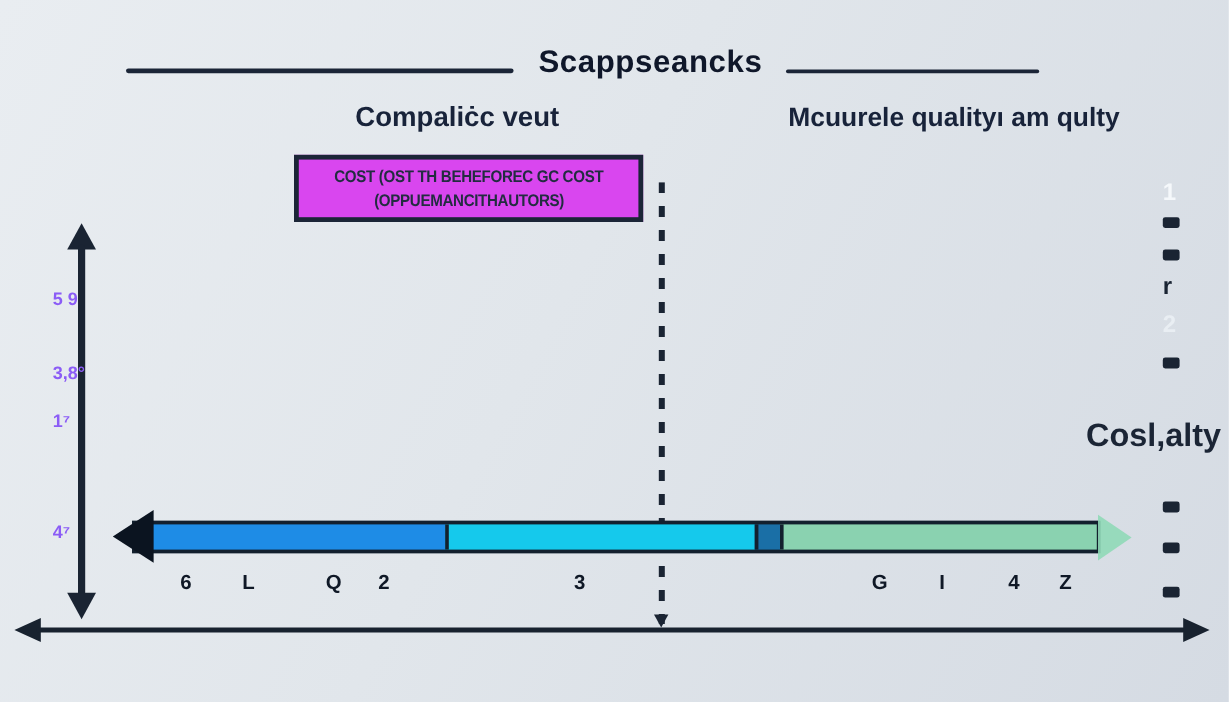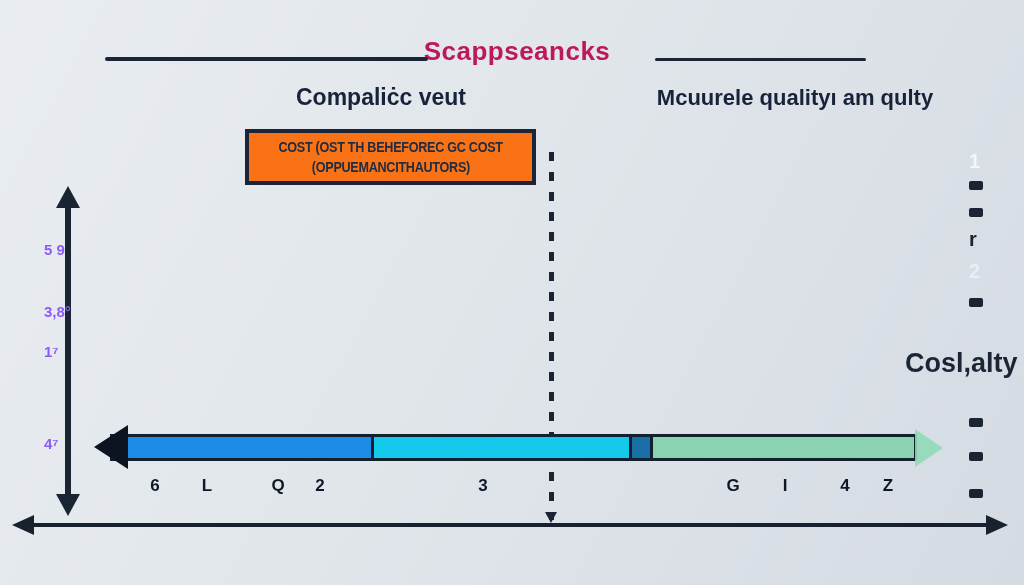--- a/index.html
+++ b/index.html
@@ -3,34 +3,34 @@
 <meta charset="utf-8">
 <style>
   html,body{margin:0;padding:0;}
   body{
     width:1024px;height:585px;position:relative;overflow:hidden;
     font-family:"Liberation Sans", sans-serif;
     background:linear-gradient(118deg,#e9edf1 0%,#e1e6eb 45%,#d5dbe3 100%);
   }
   .abs{position:absolute;}
   .title{
-    left:517px;top:36px;transform:translateX(-50%);
-    font-size:26px;font-weight:bold;letter-spacing:.5px;color:#be185d;white-space:nowrap;
+    left:542px;top:36px;transform:translateX(-50%);
+    font-size:26px;font-weight:bold;letter-spacing:.5px;color:#0f172a;white-space:nowrap;
   }
   .rule{background:#1b2537;border-radius:2px;}
   .rule-left{left:105px;top:57px;width:323px;height:4px;}
   .rule-right{left:655px;top:58px;width:211px;height:3px;}
   .col-header{
     transform:translateX(-50%);font-weight:bold;color:#18233a;white-space:nowrap;
   }
   .col-header.left{left:381px;top:84px;font-size:23px;}
   .col-header.right{left:760px;top:85px;font-size:22px;margin-left:35px;}
   .cost-box{
     left:245px;top:129px;width:291px;height:56px;box-sizing:border-box;
-    background:#f97316;border:4px solid #1b2537;
+    background:#d946ef;border:4px solid #1b2537;
     display:flex;flex-direction:column;justify-content:center;align-items:center;
   }
   .cost-box .line{
     font-size:14px;font-weight:bold;letter-spacing:-.3px;color:#222c40;
     transform:scaleX(.9);line-height:20px;white-space:nowrap;
   }
   
   .center-dash{
     left:549px;top:152px;width:5px;height:368px;
     background:repeating-linear-gradient(to bottom,#1a2433 0 9px,transparent 9px 20px);

